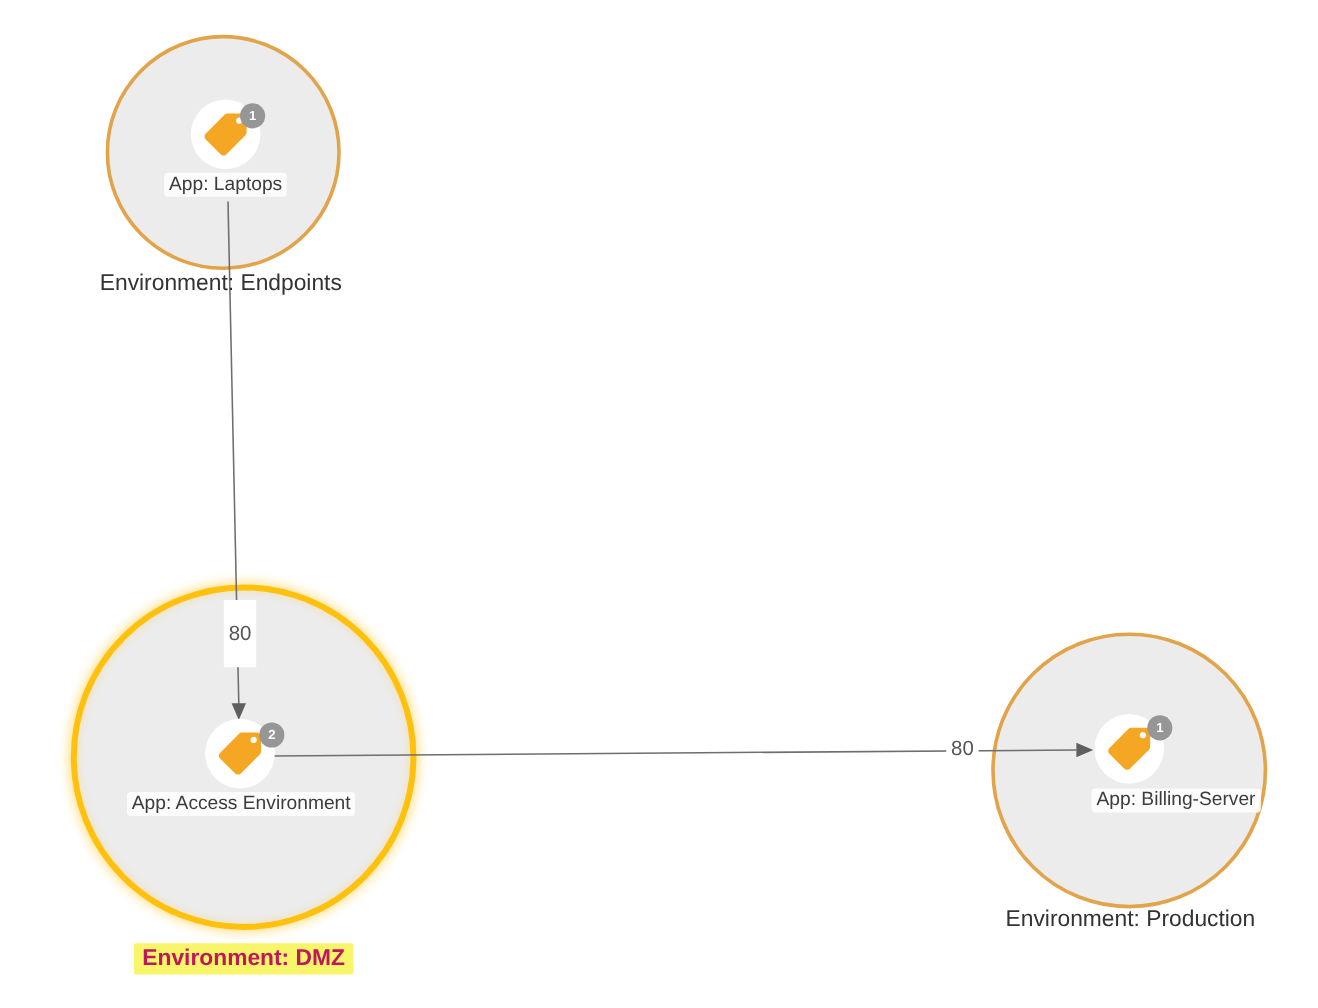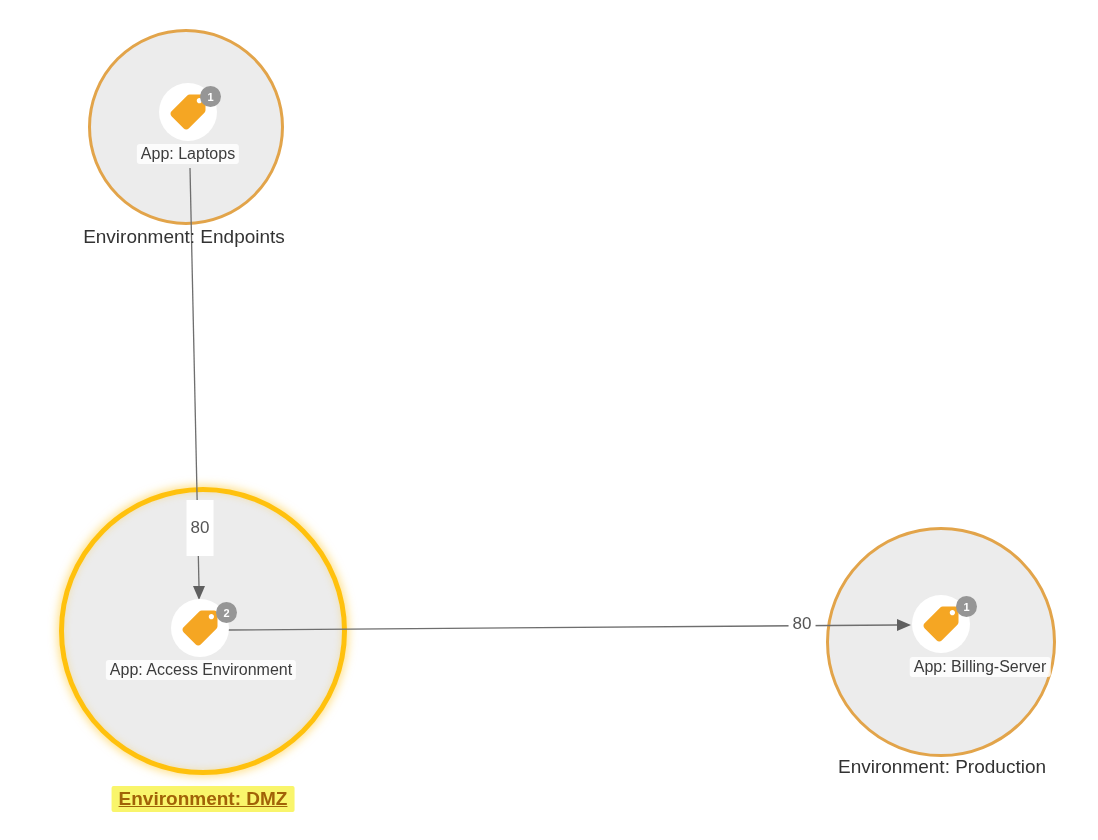--- a/index.html
+++ b/index.html
@@ -71,22 +71,22 @@
 
   .env-label {
     position: absolute; transform: translateX(-50%);
     font-size: 19px; color: #333333; white-space: nowrap;
     z-index: 4; text-align: center;
   }
   .env-label.laptops { left: 184px; top: 226px; }
   .env-label.billing { left: 942px; top: 756px; text-align: right; }
   .env-label.dmz {
     left: 203px; top: 786px;
-    font-weight: bold; color: #a16207;
-    background: #f9f56b; padding: 2px 7px; border-radius: 2px; text-decoration: underline;
+    font-weight: bold; color: #be185d;
+    background: #f9f56b; padding: 2px 7px; border-radius: 2px;
   }
 
   
   .port-label {
     position: absolute; transform: translate(-50%, -50%);
     font-size: 17px; color: #555555; white-space: nowrap;
     background: #ffffff; padding: 18px 4px;
     z-index: 5;
   }
   .port-label.edge1 { left: 200px; top: 528px; }

